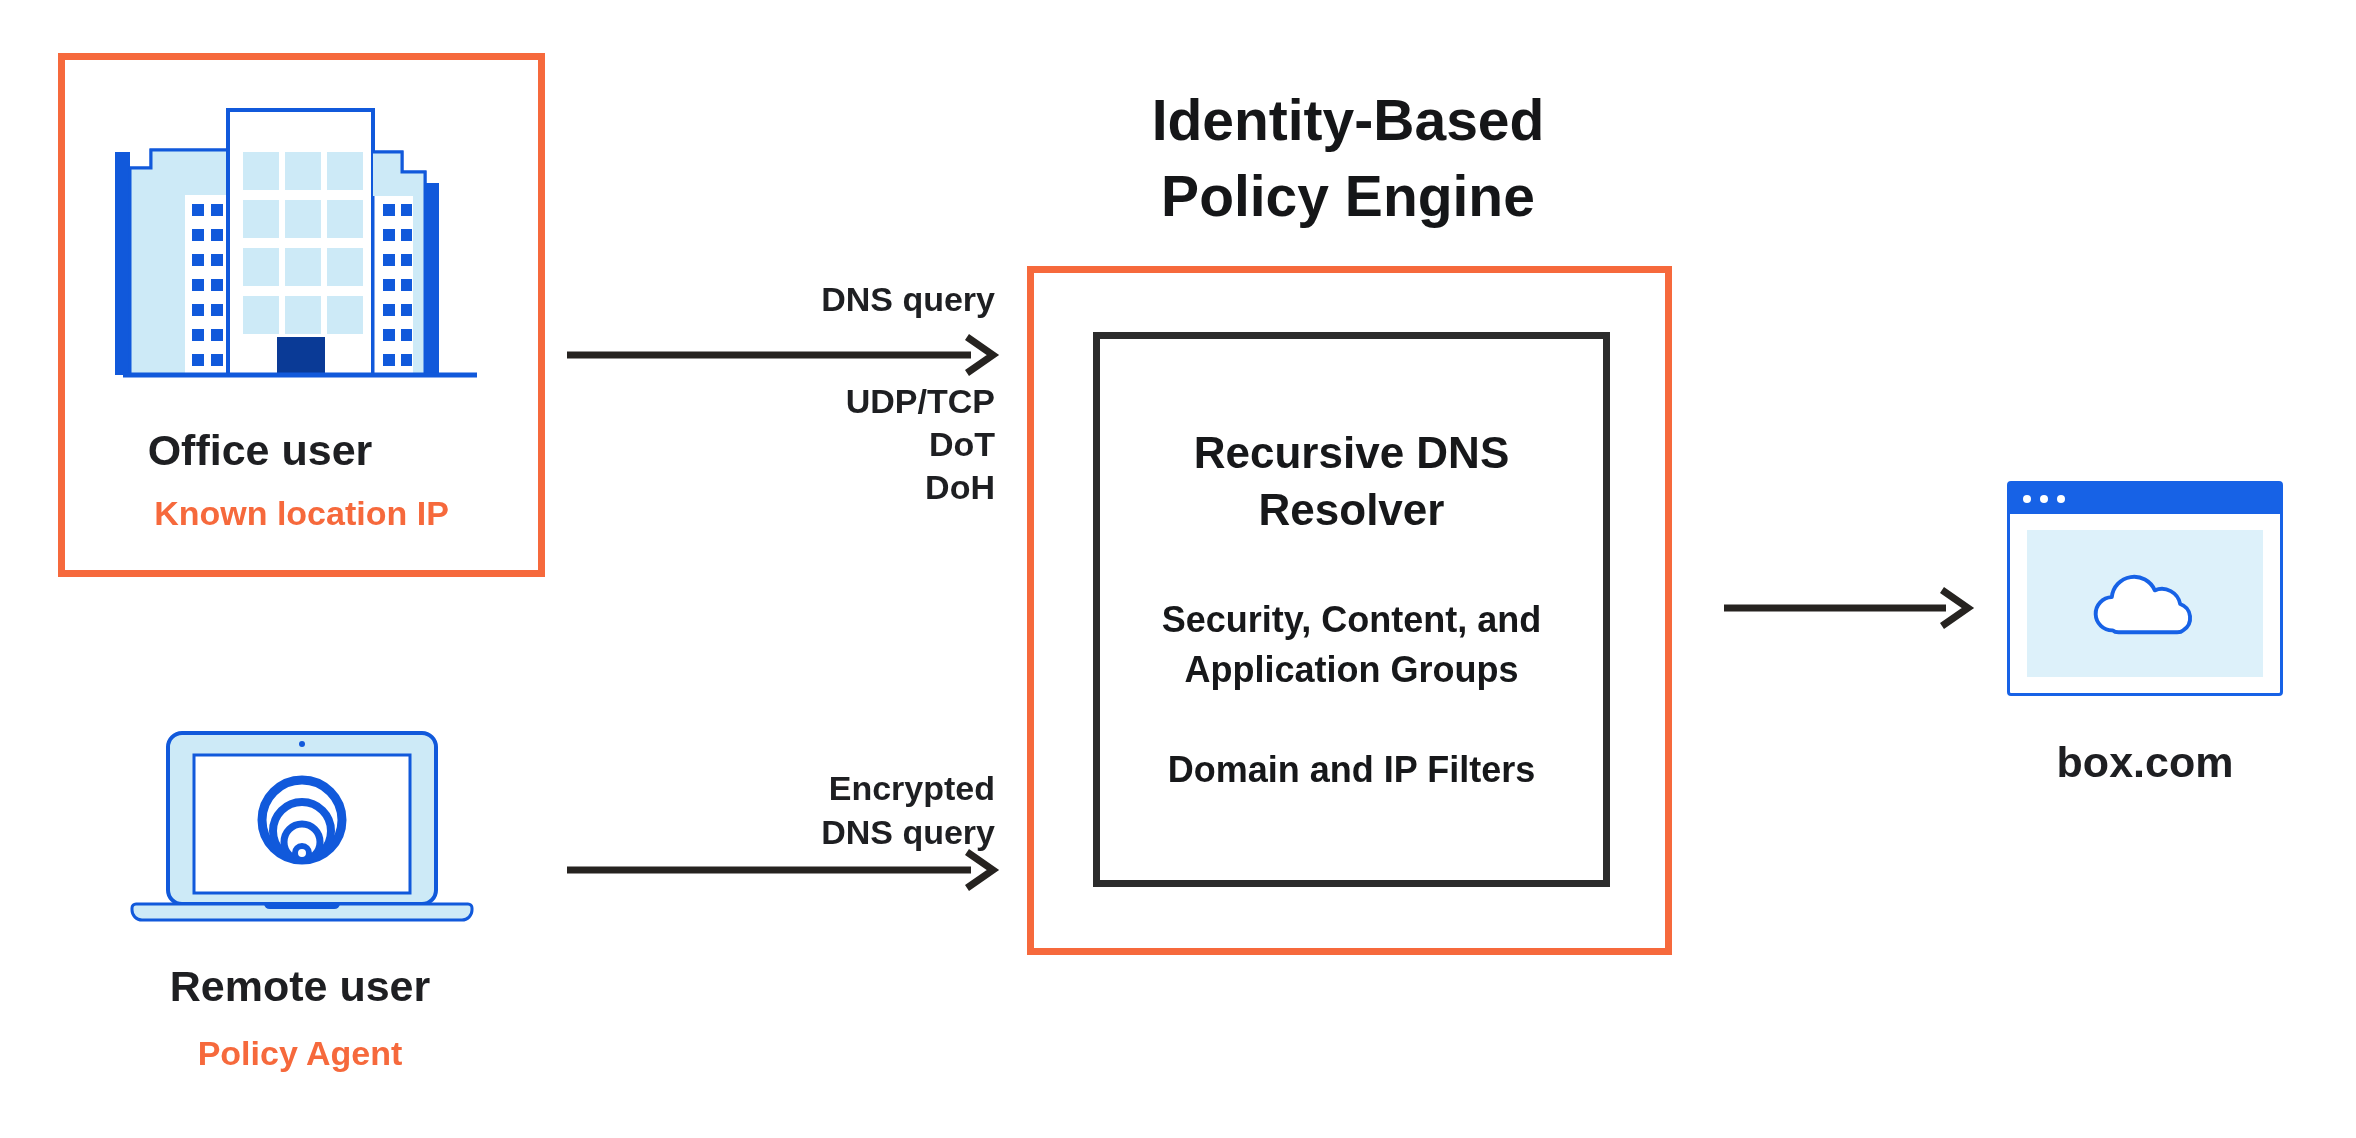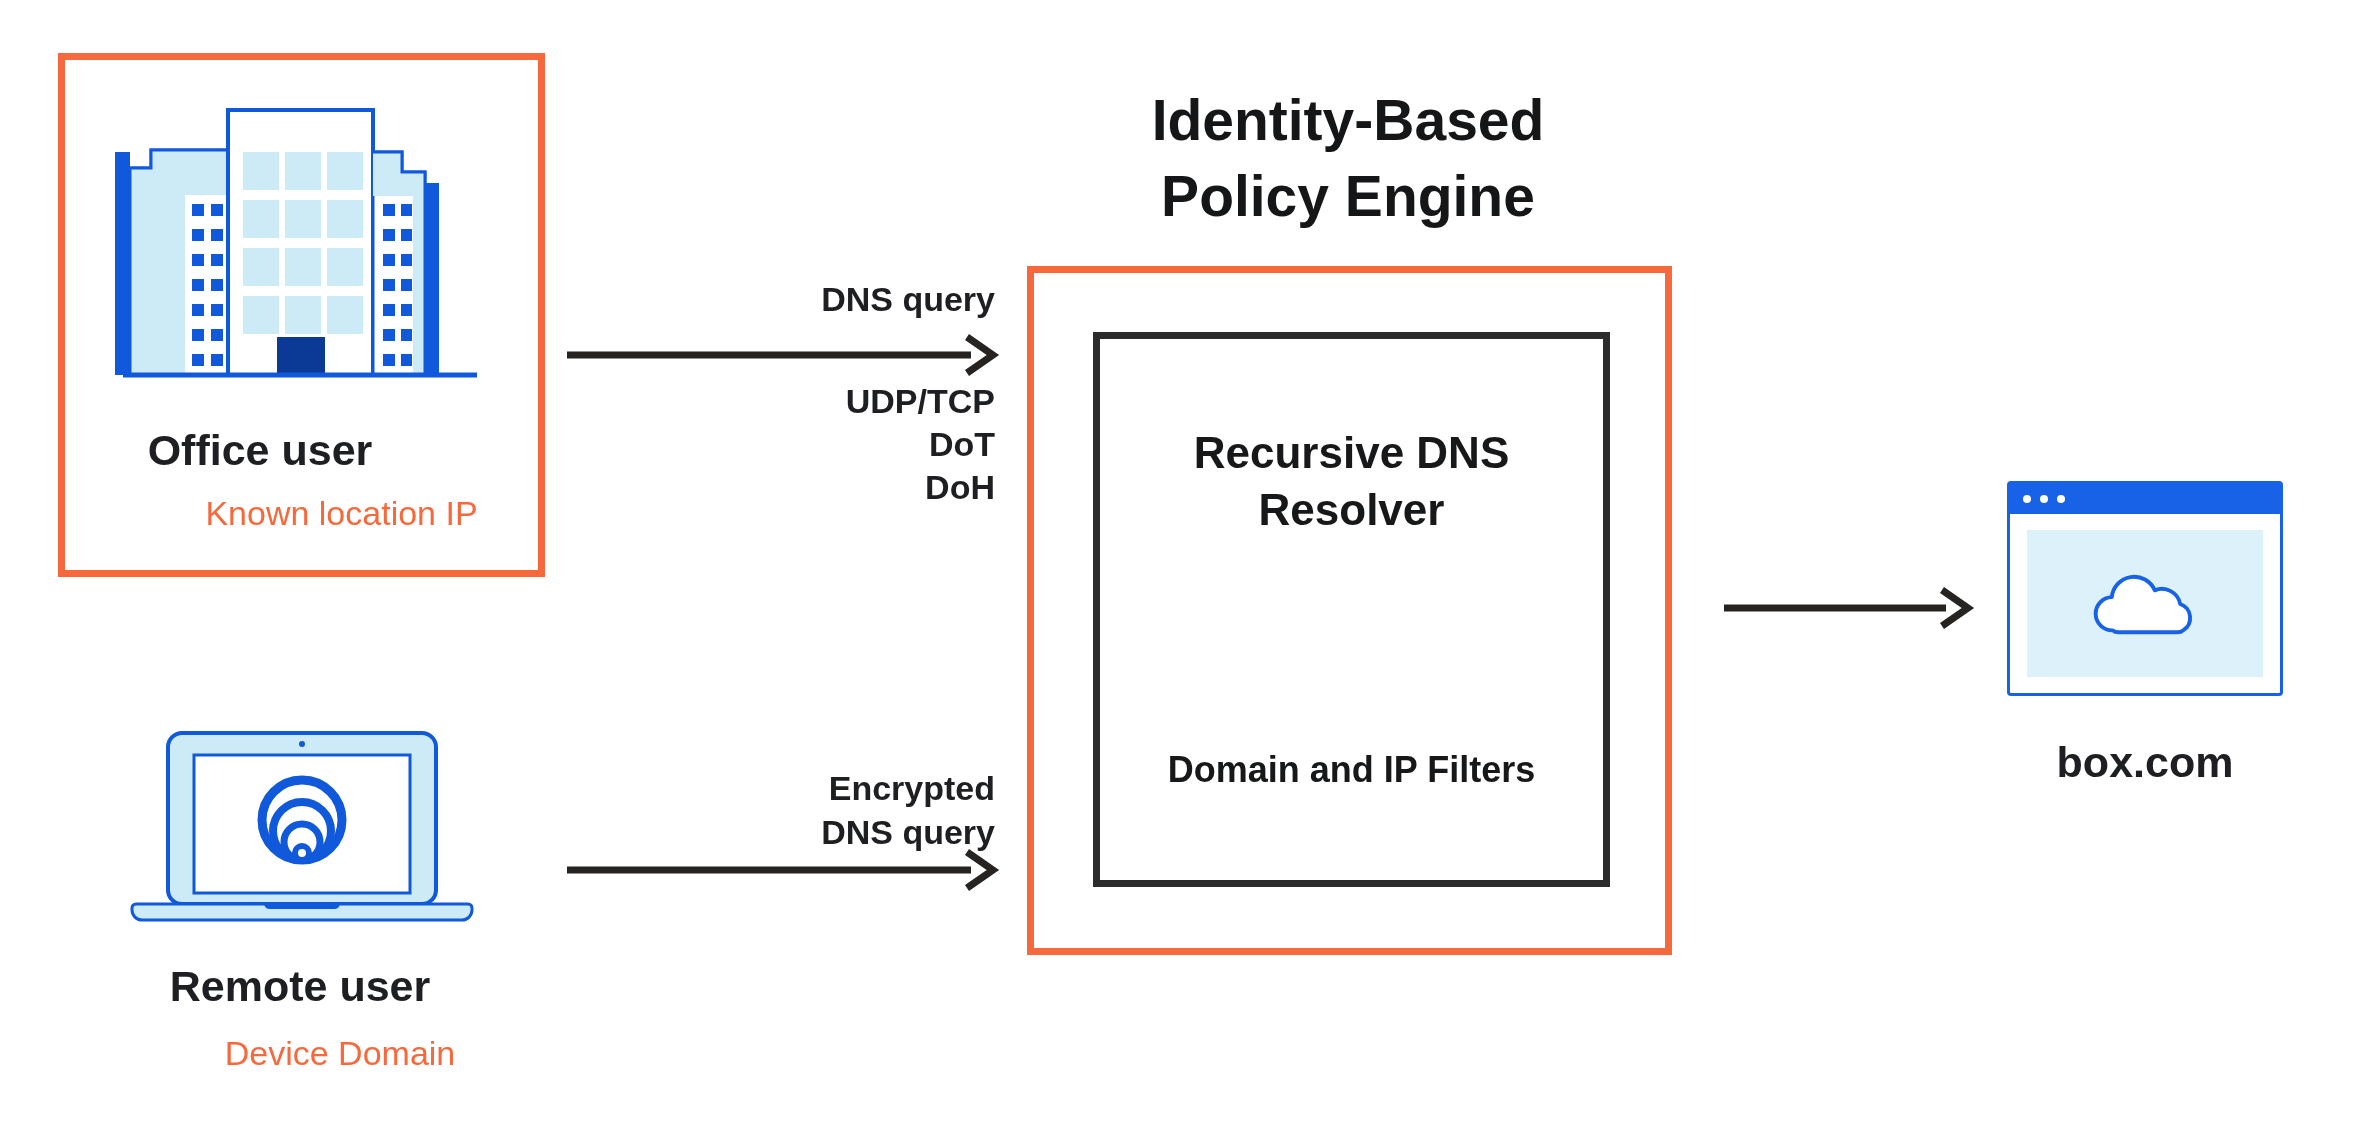--- a/index.html
+++ b/index.html
@@ -18,21 +18,21 @@
 
   .office-box {
     left: 58px; top: 53px; width: 487px; height: 524px;
     border: 7px solid #f6693c;
     box-sizing: border-box;
     background: #ffffff;
   }
   .building-svg { left: 103px; top: 88px; width: 392px; height: 300px; }
 
   .big-label { font-size: 43px; font-weight: 700; line-height: 52px; }
-  .sub-label { font-size: 34px; font-weight: 400; line-height: 42px; margin-left: 40px; }
+  .sub-label { font-size: 34px; font-weight: 700; line-height: 42px; }
 
   .office-label   { left: 58px;  width: 404px; top: 424px; }
   .office-sub     { left: 58px;  width: 487px; top: 492px; }
   .remote-label   { left: 90px;  width: 420px; top: 960px; text-align: center; }
   .remote-sub     { left: 90px;  width: 420px; top: 1032px; }
 
   .laptop-svg { left: 128px; top: 730px; width: 348px; height: 192px; }
 
   .title {
     left: 1008px; top: 82px; width: 680px;
@@ -186,21 +186,21 @@
       <circle cx="174" cy="101" r="29" fill="none" stroke="#1159db" stroke-width="8"></circle>
       <circle cx="174" cy="112" r="18" fill="none" stroke="#1159db" stroke-width="7"></circle>
       <circle cx="174" cy="123" r="7" fill="#ffffff" stroke="#1159db" stroke-width="6"></circle>
     </g>
 
     <path d="M8 174 H340 a4 4 0 0 1 4 4 v2 a10 10 0 0 1 -10 10 H14 A10 10 0 0 1 4 180 v-2 a4 4 0 0 1 4 -4 Z" fill="#cdeaf7" stroke="#1159db" stroke-width="3"></path>
     <path d="M136 174 h76 a6 6 0 0 1 -6 5 h-64 a6 6 0 0 1 -6 -5 Z" fill="#1159db"></path>
   </svg>
 
   <div class="abs center-text big-label dark remote-label">Remote user</div>
-  <div class="abs center-text sub-label orange-text remote-sub">Device Domain</div>
+  <div class="abs center-text sub-label orange-text remote-sub">Policy Agent</div>
 
   <div class="abs title">
     <div>Identity-Based</div>
     <div>Policy Engine</div>
   </div>
 
   <div class="abs flow-label dns-label">DNS query</div>
   <svg class="abs arrow1" viewBox="0 0 440 44">
     <line x1="4" y1="22" x2="408" y2="22" stroke="#262320" stroke-width="7"></line>
     <polyline points="404,4 430,22 404,40" fill="none" stroke="#262320" stroke-width="7"></polyline>
@@ -218,20 +218,24 @@
   <svg class="abs arrow2" viewBox="0 0 440 44">
     <line x1="4" y1="22" x2="408" y2="22" stroke="#262320" stroke-width="7"></line>
     <polyline points="404,4 430,22 404,40" fill="none" stroke="#262320" stroke-width="7"></polyline>
   </svg>
 
   <div class="abs policy-box"></div>
   <div class="abs resolver-box"></div>
   <div class="abs resolver-title">
     <div>Recursive DNS</div>
     <div>Resolver</div>
+  </div>
+  <div class="abs resolver-groups">
+    <div>Security, Content, and</div>
+    <div>Application Groups</div>
   </div>
   <div class="abs resolver-filters">Domain and IP Filters</div>
 
   <svg class="abs arrow3" viewBox="0 0 256 44">
     <line x1="4" y1="22" x2="226" y2="22" stroke="#262320" stroke-width="7"></line>
     <polyline points="222,4 248,22 222,40" fill="none" stroke="#262320" stroke-width="7"></polyline>
   </svg>
 
   <div class="abs browser">
     <div class="browser-bar">

